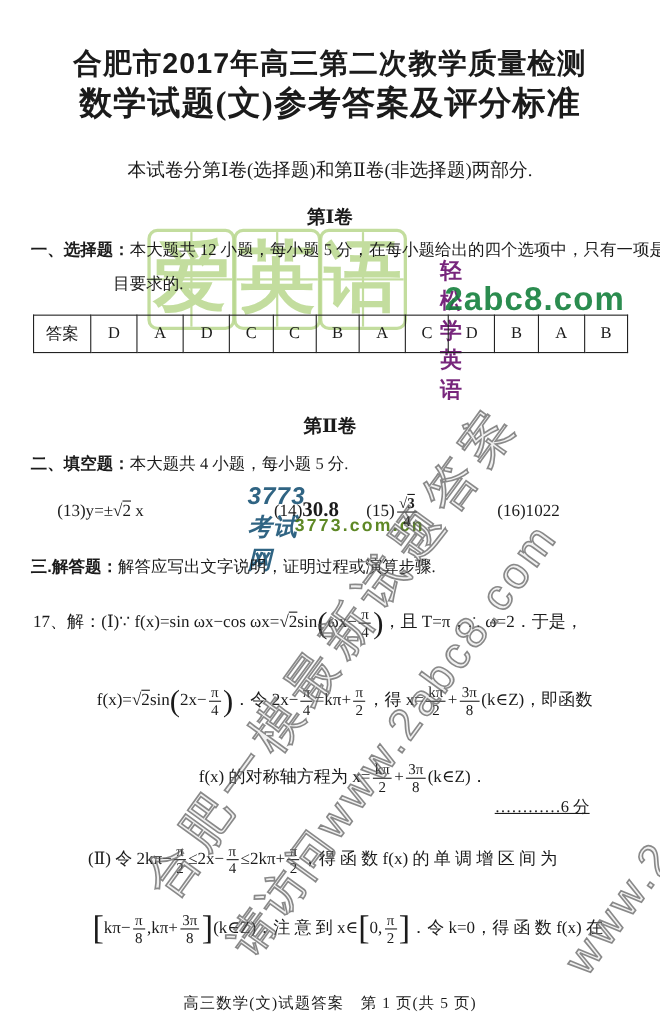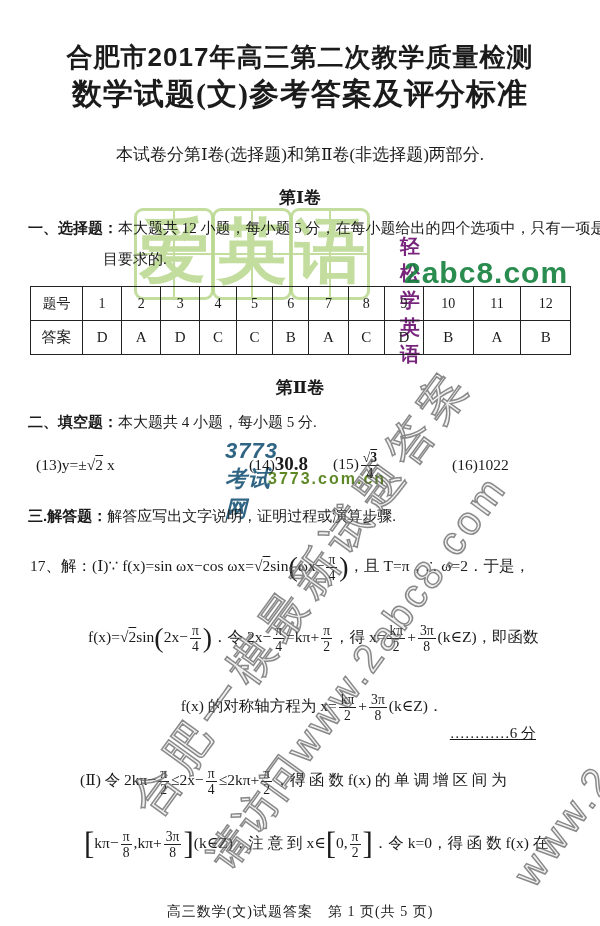--- a/index.html
+++ b/index.html
@@ -37,21 +37,21 @@
   .ol{text-decoration:overline;}
   .sqrt{white-space:nowrap;}
   .bigp{font-size:1.8em;vertical-align:-0.18em;font-weight:normal;}
   .bigb{font-size:2.0em;vertical-align:-0.2em;font-weight:normal;}
   .l17-1{left:30px;top:551px;}
   .l17-2{left:88px;top:622px;}
   .l17-3{left:88px;top:692px;width:448px;display:flex;align-items:center;flex-direction:column;}
   .l17-3 .score{margin-left:auto;font-size:15px;text-decoration:underline;}
   .l17-4{left:80px;top:766px;}
   .l17-5{left:84px;top:826px;}
-  .fa13{left:36px;top:456px;}
+  .fa13{left:52px;top:456px;}
   .fa14{left:213px;top:453px;margin-left:36px;}
   .fa14 .val{font-weight:bold;font-size:19px;}
   .fa15{left:333px;top:450px;}
   .fa15 .frac{font-weight:bold;}
   .fa16{left:452px;top:456px;}
 
   
   .wm{position:absolute;pointer-events:none;}
   .behind{z-index:0;} .front{z-index:3;}
   .content{position:relative;z-index:1;}
@@ -121,35 +121,20 @@
           <col>
           <col>
           <col>
           <col>
           <col>
           <col>
           <col>
           <col>
       </colgroup>
       <tbody>
-        <tr>
-          <td class="hd">题号</td>
-        <td>1</td>
-            <td>2</td>
-            <td>3</td>
-            <td>4</td>
-            <td>5</td>
-            <td>6</td>
-            <td>7</td>
-            <td>8</td>
-            <td>9</td>
-            <td>10</td>
-            <td>11</td>
-            <td>12</td>
-          </tr>
         <tr class="ansrow">
           <td class="hd">答案</td>
         <td>D</td>
             <td>A</td>
             <td>D</td>
             <td>C</td>
             <td>C</td>
             <td>B</td>
             <td>A</td>
             <td>C</td>

